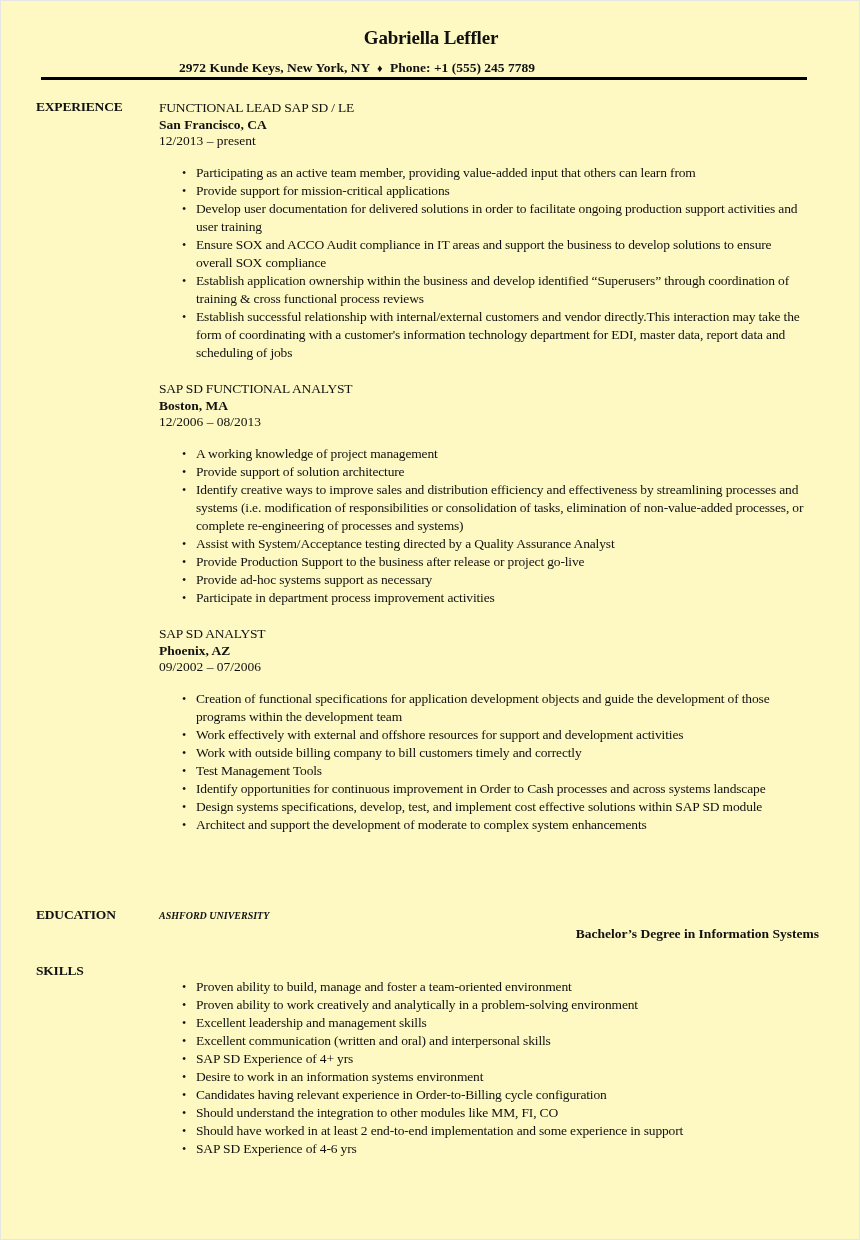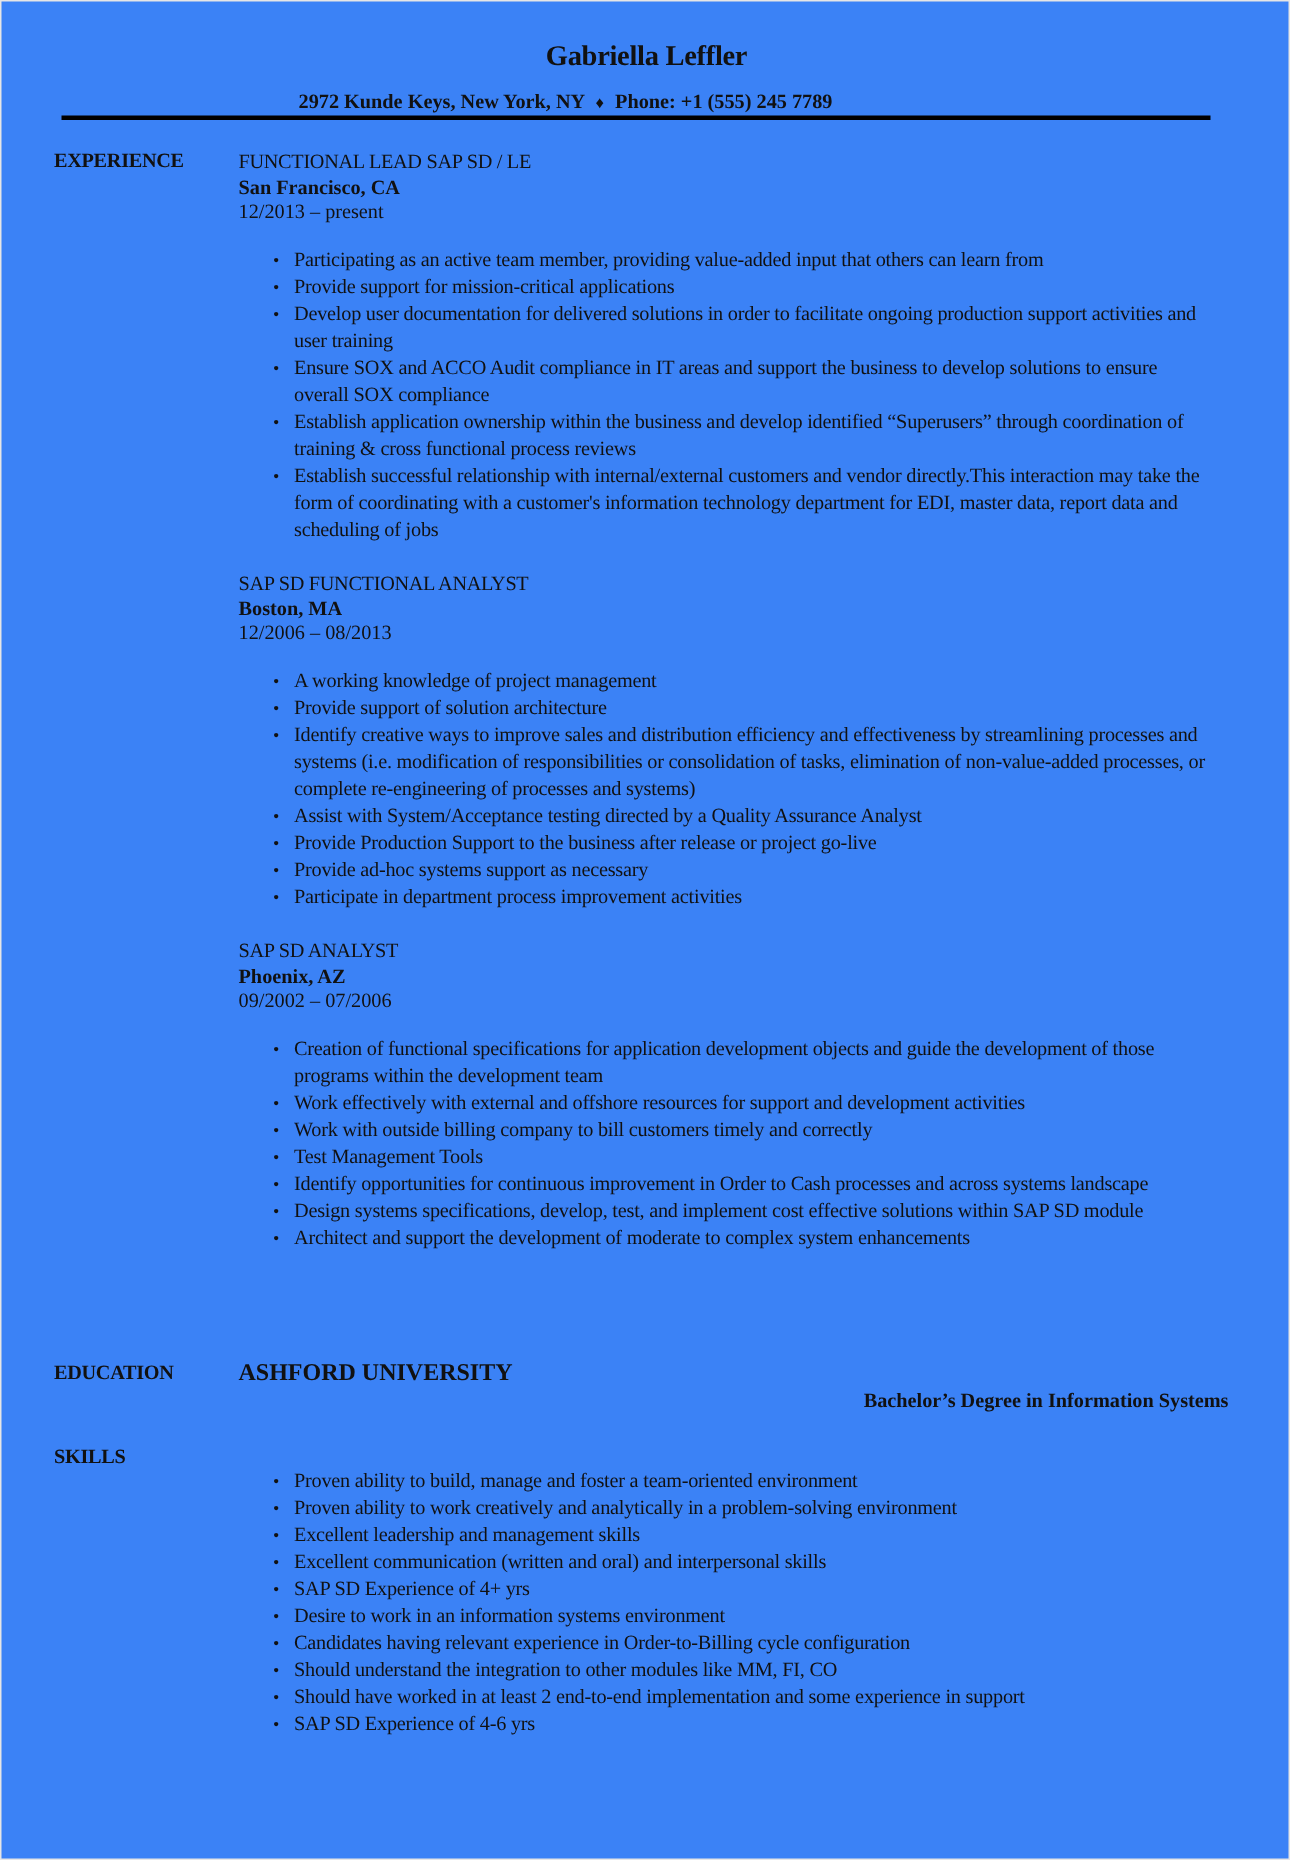--- a/index.html
+++ b/index.html
@@ -14,41 +14,40 @@
       font-family: "Liberation Serif", "DejaVu Serif", serif;
       color: #111;
       overflow: hidden;
     }
     .page {
       position: absolute;
       left: 0; top: 0;
       width: 858px;
       height: 1238px;
       border: 1px solid #e6e6e6;
-      background: #3b82f6;
+      background: #fef9c3;
     }
     .name {
       position: absolute;
       top: 26px;
       left: 0;
       width: 860px;
       text-align: center;
       font-size: 19px;
       font-weight: bold;
       letter-spacing: -0.2px;
     }
     .contact {
       position: absolute;
       top: 59px;
       left: 0;
       width: 712px;
       text-align: center;
       font-size: 13.5px;
       font-weight: bold;
-      margin-left: 20px;
     }
     .rule {
       position: absolute;
       top: 76px;
       left: 40px;
       width: 766px;
       height: 3px;
       background: #000;
     }
     .section {
@@ -101,23 +100,24 @@
       letter-spacing: -0.15px;
     }
     ul.bullets li::before {
       content: "\2022";
       position: absolute;
       left: 8px;
       top: 0;
       font-size: 12px;
     }
     .edu-school {
-      font-size: 16px;
-      font-weight: bold;
-      line-height: 18px;
+      font-size: 10px;
+      font-weight: bold;
+      line-height: 18px;
+      font-style: italic;
     }
     .edu-degree {
       font-size: 13.5px;
       font-weight: bold;
       line-height: 18px;
       text-align: right;
     }
   </style>
 </head>
 <body>

